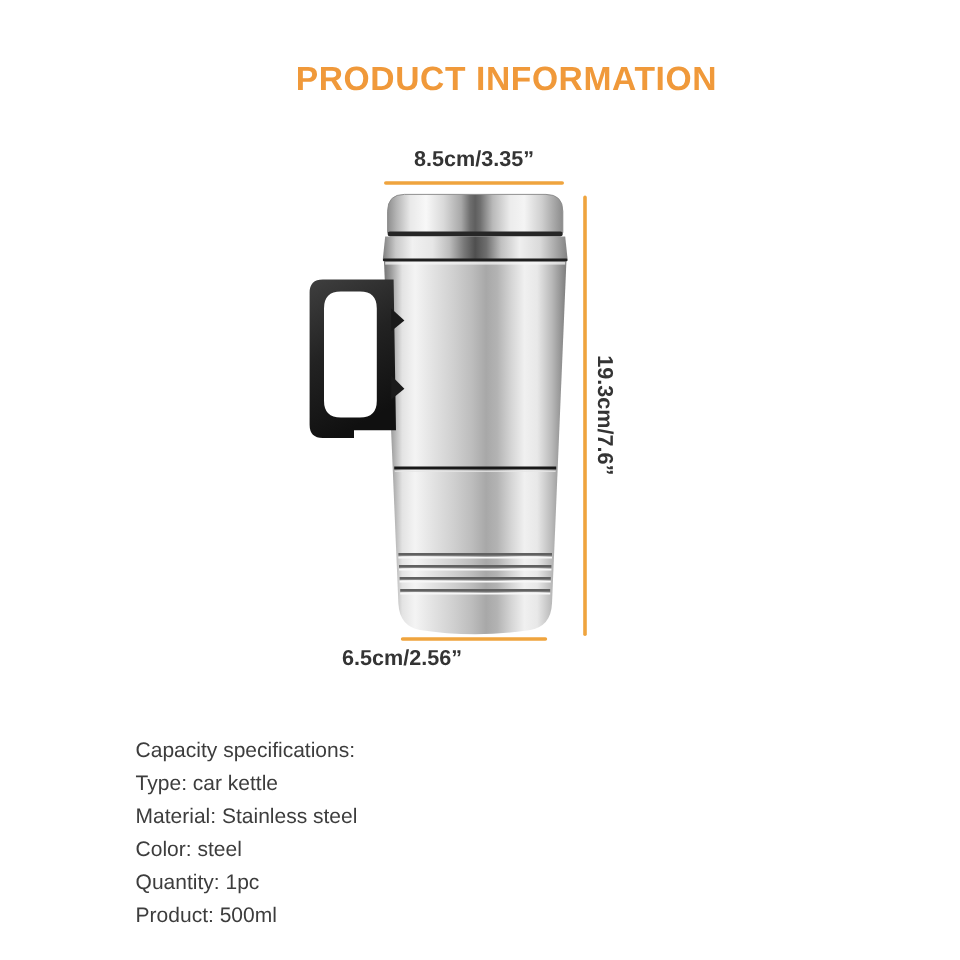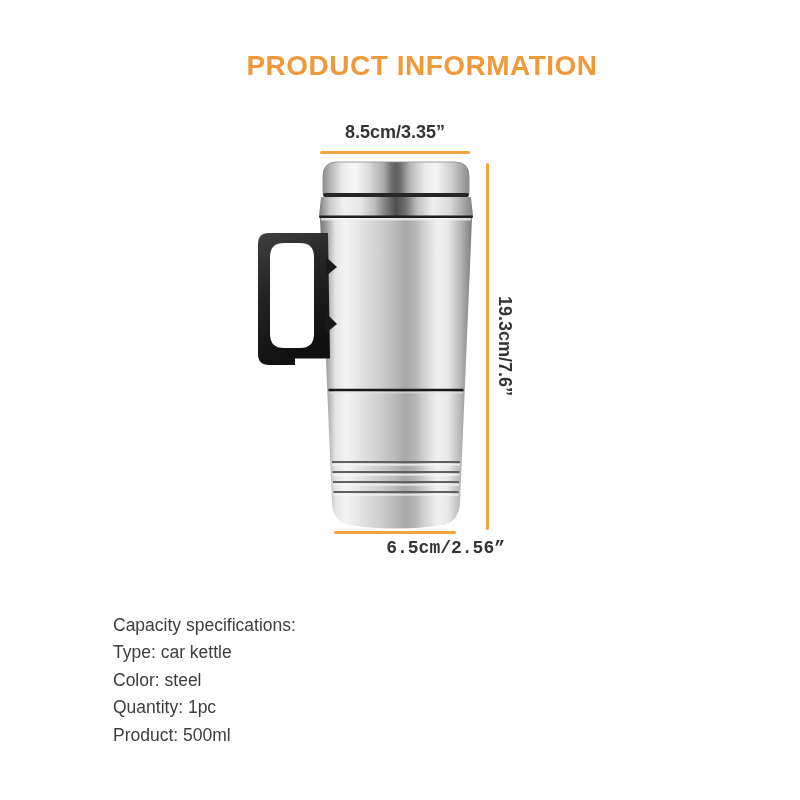--- a/index.html
+++ b/index.html
@@ -25,21 +25,21 @@
     padding-left: 44px;
   }
   .dim-label {
     position: absolute;
     color: #343434;
     font-size: 18px;
     font-weight: 600;
     white-space: nowrap;
   }
   .dim-label-top    { left: 285px; top: 122px; width: 220px; text-align: center; }
-  .dim-label-bottom { left: 285px; top: 538px; width: 220px; text-align: right; font-family: Liberation Mono, monospace; }
+  .dim-label-bottom { left: 285px; top: 538px; width: 220px; text-align: left; }
   .dim-label-right  {
     left: 490px; top: 163px; height: 367px; width: 28px;
     writing-mode: vertical-rl;
     display: flex; align-items: center; justify-content: center;
   }
   .dim-line {
     position: absolute;
     background: #efa43e;
     border-radius: 2px;
   }
@@ -161,18 +161,19 @@
 
   <div class="dim-line dim-line-right"></div>
   <div class="dim-label dim-label-right">19.3cm/7.6”</div>
 
   <div class="dim-line dim-line-bottom"></div>
   <div class="dim-label dim-label-bottom">6.5cm/2.56”</div>
 
   <div class="spec-col spec-col-left">
     <div class="spec-line">Capacity specifications:</div>
     <div class="spec-line">Type: car kettle</div>
+    <div class="spec-line">Material: Stainless steel</div>
     <div class="spec-line">Color: steel</div>
     <div class="spec-line">Quantity: 1pc</div>
     <div class="spec-line">Product: 500ml</div>
   </div>
 
 </div>
 
 </body></html>

